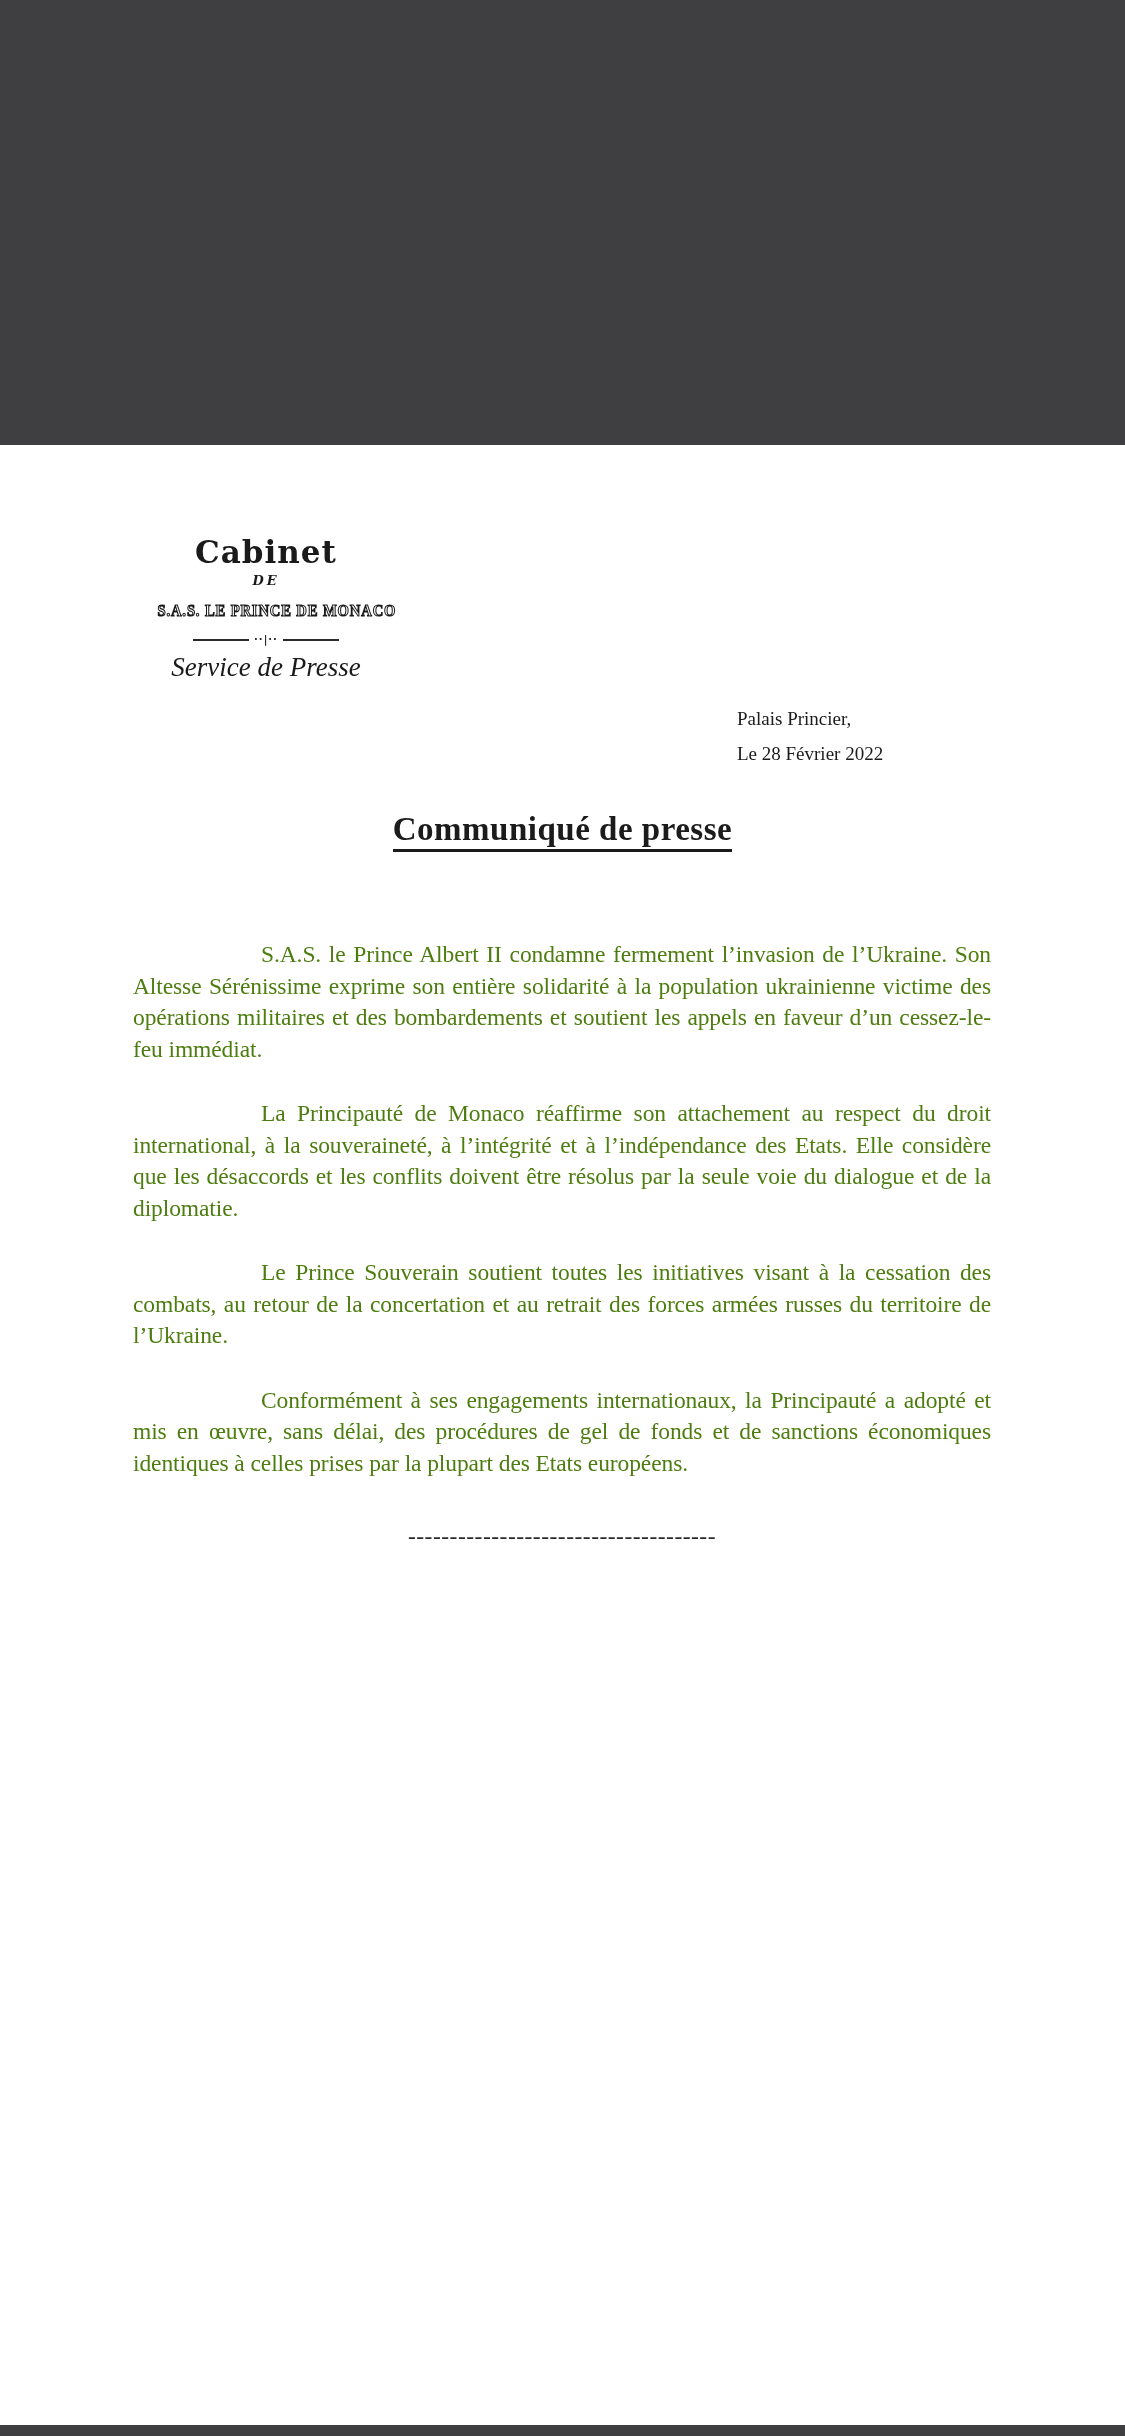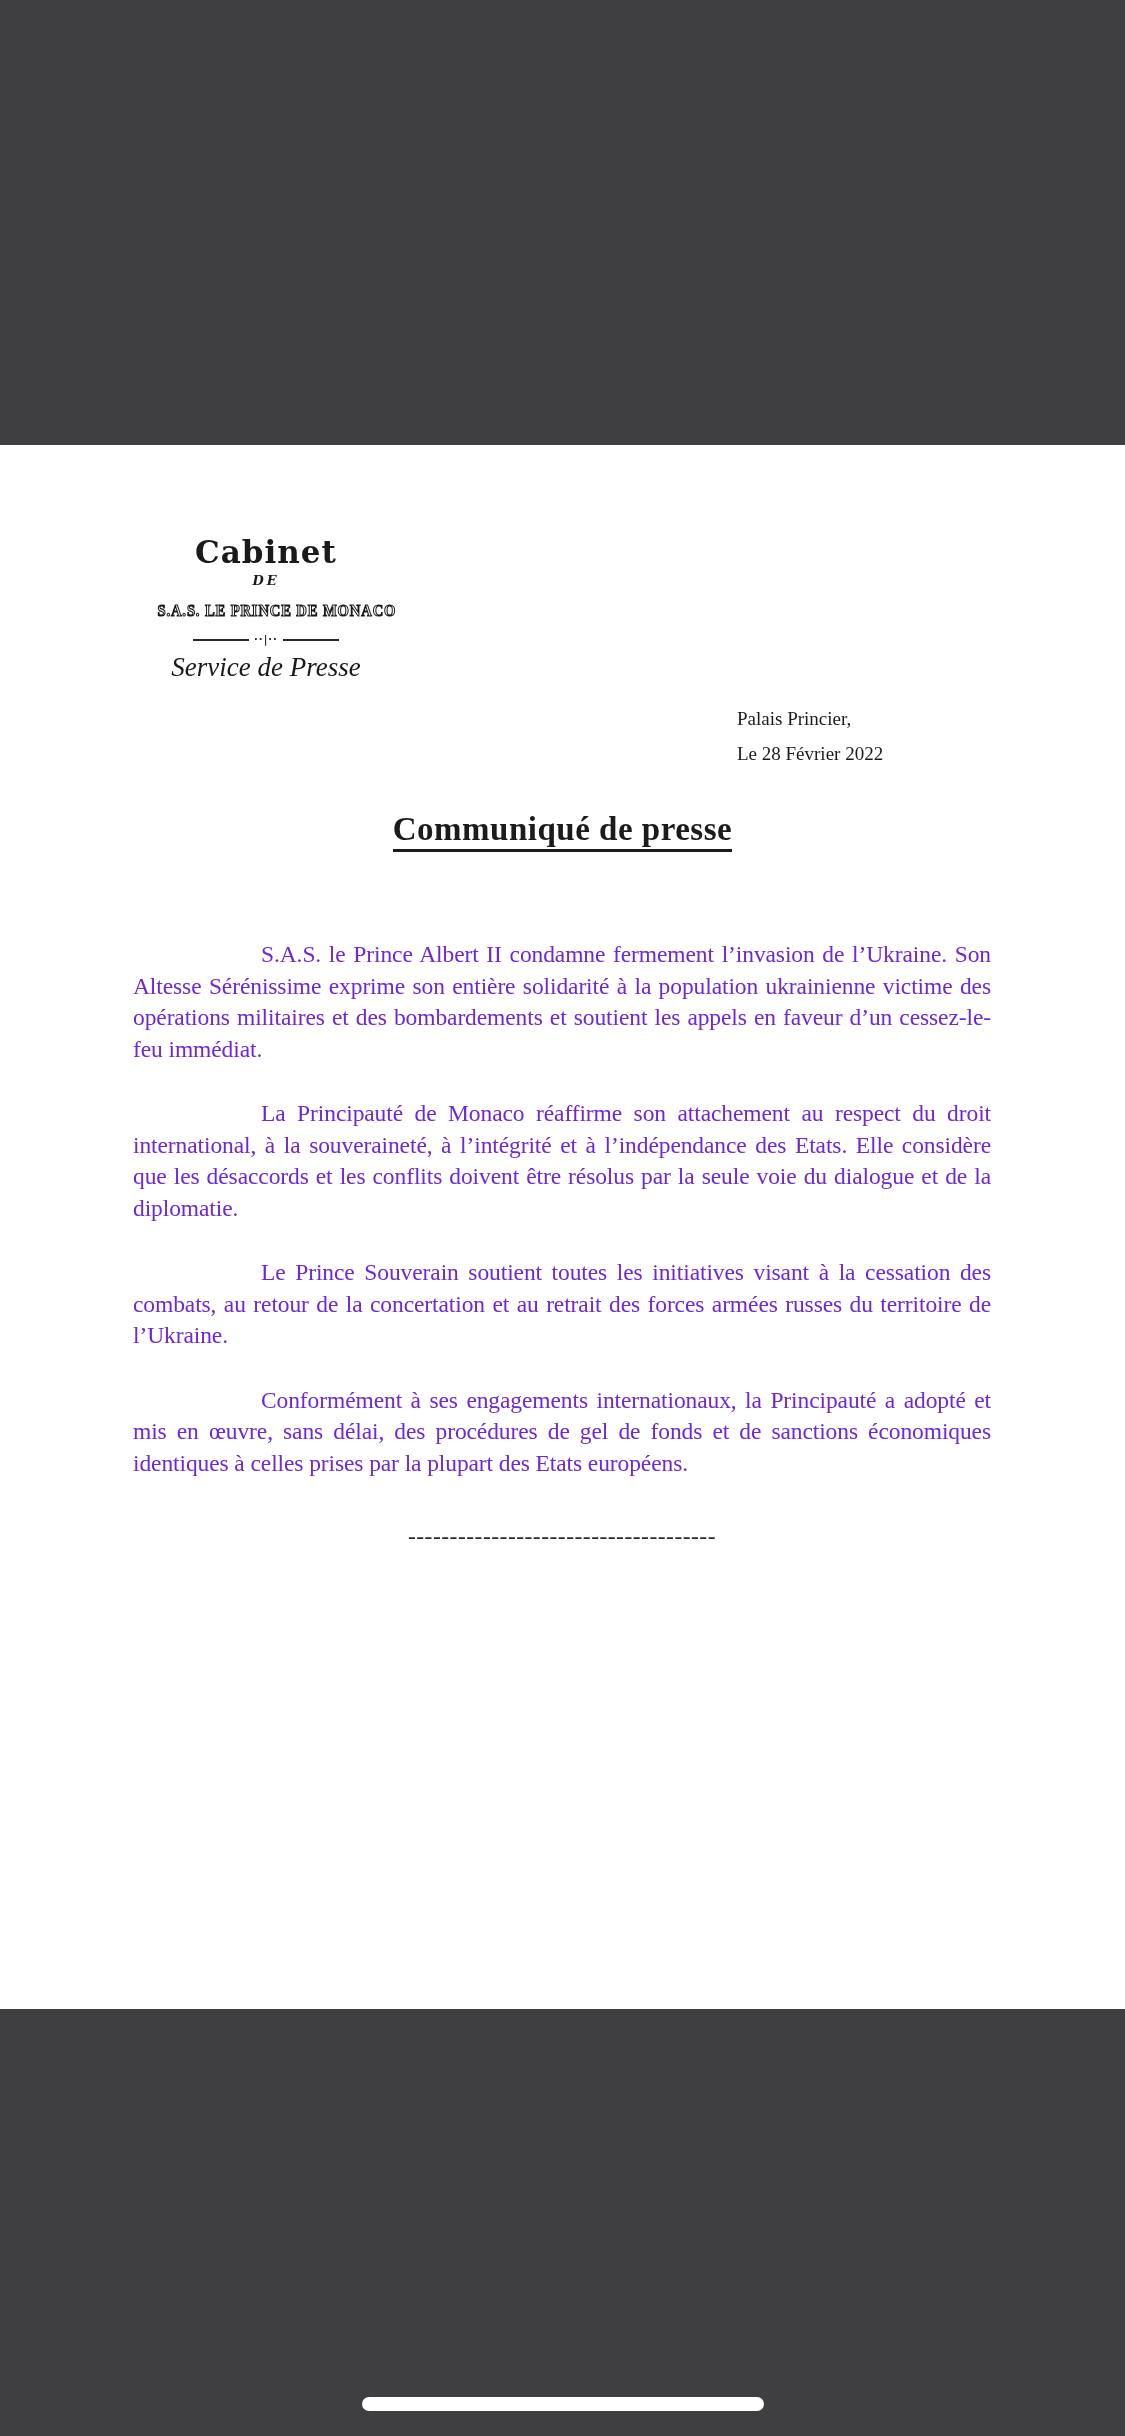--- a/index.html
+++ b/index.html
@@ -15,21 +15,21 @@
     position: relative;
     width: 1125px;
     height: 2436px;
     background: #3F3F41;
   }
   .doc-page {
     position: absolute;
     left: 0;
     top: 445px;
     width: 1125px;
-    height: 1564px;
+    height: 1980px;
     background: #FFFFFF;
     color: #1B1B1B;
   }
   
   .letterhead {
     position: absolute;
     left: 138px;
     top: 90px;
     width: 256px;
     text-align: center;
@@ -127,21 +127,21 @@
     top: 494px;
     width: 858px;
   }
   .doc-body p {
     margin: 0 0 33px 0;
     font-size: 23.5px;
     line-height: 31.5px;
     text-align: justify;
     text-indent: 128px;
     letter-spacing: -0.1px;
-    color: #6d28d9;
+    color: #4d7c0f;
   }
   .end-separator {
     margin-top: 44px;
     text-align: center;
     font-size: 23.5px;
     letter-spacing: 0.5px;
     color: #2A2A2A;
     text-indent: 0;
   }
   

